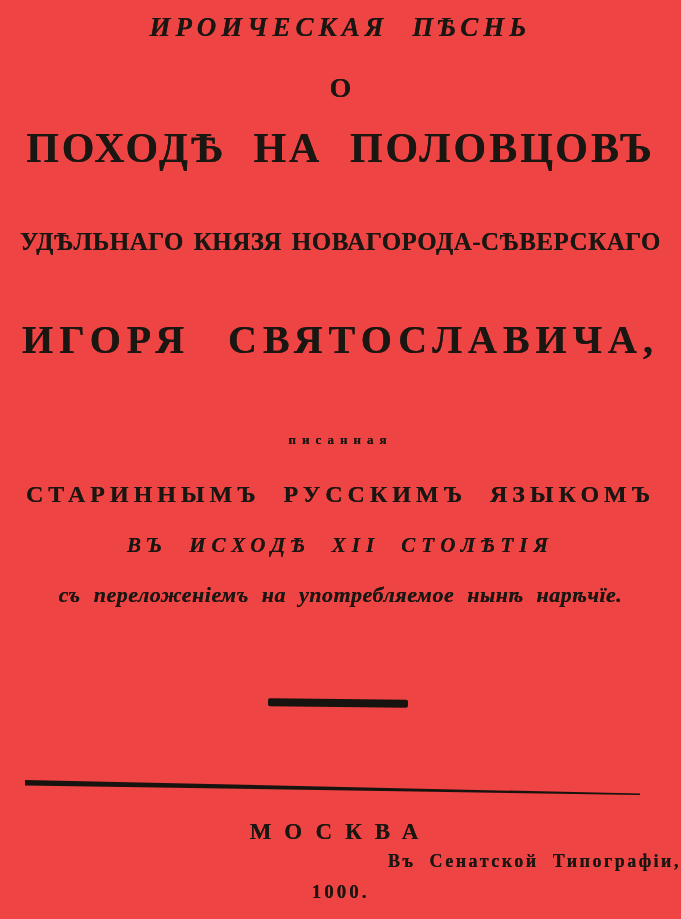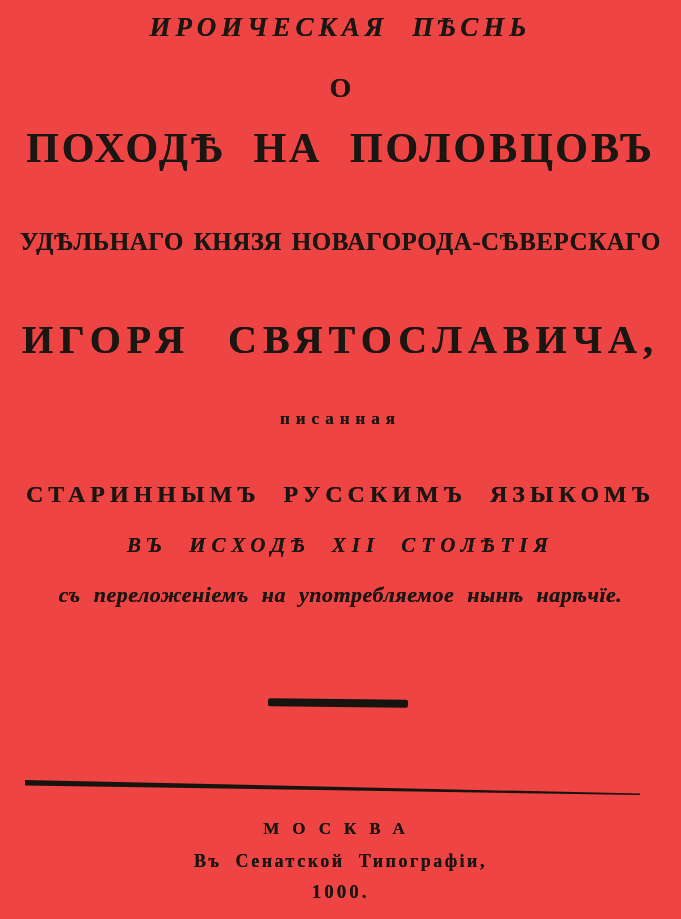--- a/index.html
+++ b/index.html
@@ -50,22 +50,22 @@
     letter-spacing: 0.5px;
     word-spacing: 3px;
   }
   .l-name {
     top: 316px;
     font-size: 40px;
     letter-spacing: 6px;
     word-spacing: 22px;
   }
   .l-written {
-    top: 409px;
-    font-size: 17px;
+    top: 432px;
+    font-size: 13px;
     letter-spacing: 6px;
   }
   .l-language {
     top: 481px;
     font-size: 24px;
     letter-spacing: 5px;
     word-spacing: 12px;
   }
   .l-century {
     top: 533px;
@@ -94,28 +94,29 @@
   .long-rule-svg {
     position: absolute;
     top: 773px;
     left: 0;
     width: 681px;
     height: 28px;
     display: block;
   }
   .l-city {
     top: 819px;
-    font-size: 17px;
+    font-size: 23px;
     letter-spacing: 13px;
   }
   .l-printer {
     top: 851px;
     font-size: 18px;
     letter-spacing: 2.5px;
     word-spacing: 7px;
+    text-align: right;
   }
   .l-year {
     top: 881px;
     font-size: 19px;
     letter-spacing: 3px;
   }
 </style>
 </head>
 <body>
 

